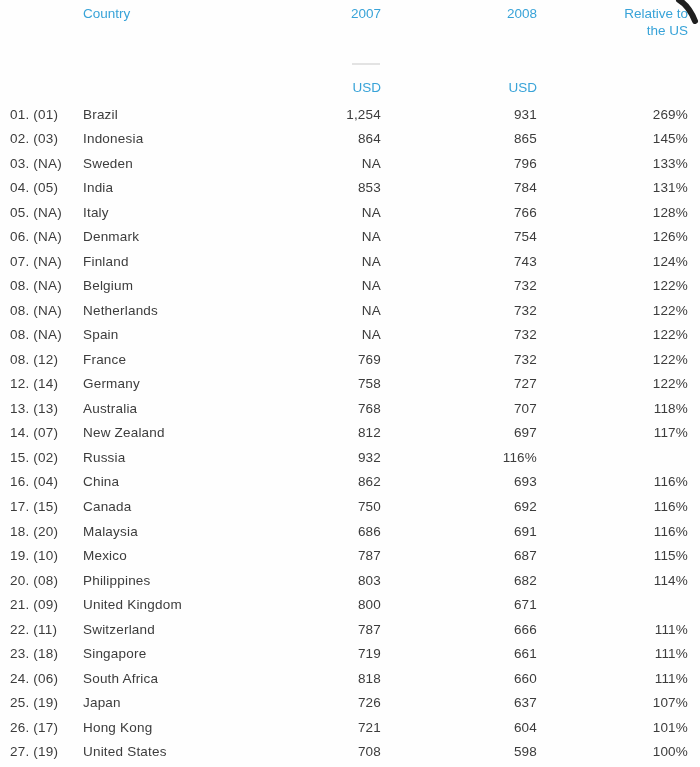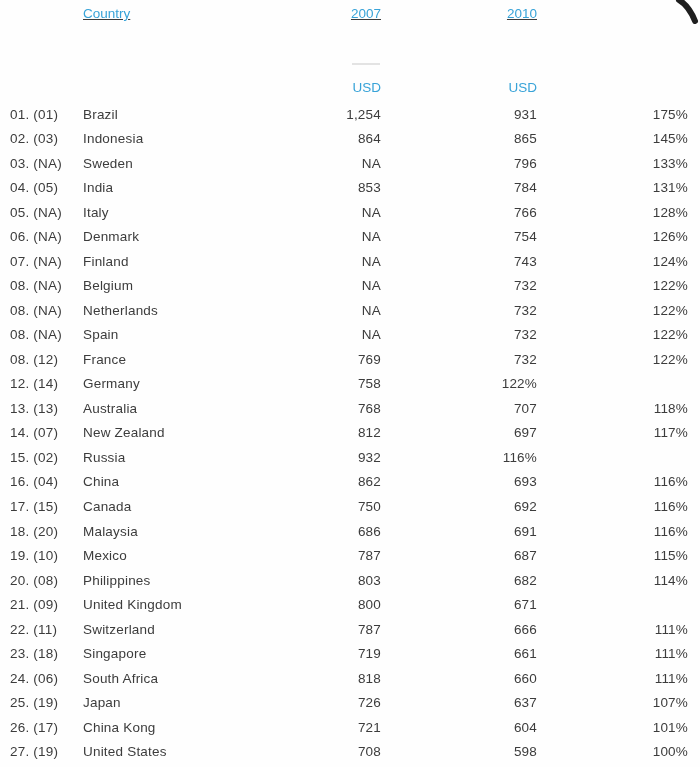--- a/index.html
+++ b/index.html
@@ -24,21 +24,20 @@
   .header-block {
     position: absolute;
     top: 5px;
     left: 0;
     width: 100%;
   }
   .header-row {
     font-size: 13.5px;
     line-height: 17px;
     align-items: start;
-    text-decoration: underline;
   }
   .usd-row {
     position: absolute;
     top: 80px;
     left: 0;
     width: 100%;
     font-size: 13.5px;
   }
   .faint-rule {
     position: absolute;
@@ -72,41 +71,45 @@
 
   <svg class="corner-mark" width="38" height="24" viewBox="0 0 38 24" aria-hidden="true">
     <path d="M17,0 Q27,6 33,21" stroke="#1f1f1f" stroke-width="6" fill="none" stroke-linecap="round"></path>
   </svg>
 
   <div class="header-block">
     <div class="row header-row">
       <span></span>
       <span class="blue">Country</span>
       <span class="blue right">2007</span>
-      <span class="blue right">2010</span>
+      <span class="blue right">2008</span>
+      <span class="blue right">
+        <span>Relative to</span><br>
+        <span>the US</span>
+      </span>
     </div>
   </div>
 
   <div class="faint-rule"></div>
 
   <div class="row usd-row">
     <span></span>
     <span></span>
     <span class="blue right">USD</span>
     <span class="blue right">USD</span>
     <span></span>
   </div>
 
   <div class="tbody">
       <div class="row">
         <span>01. (01)</span>
         <span>Brazil</span>
         <span class="right">1,254</span>
         <span class="right">931</span>
-        <span class="right">175%</span>
+        <span class="right">269%</span>
       </div>
       <div class="row">
         <span>02. (03)</span>
         <span>Indonesia</span>
         <span class="right">864</span>
         <span class="right">865</span>
         <span class="right">145%</span>
       </div>
       <div class="row">
         <span>03. (NA)</span>
@@ -168,20 +171,21 @@
         <span>08. (12)</span>
         <span>France</span>
         <span class="right">769</span>
         <span class="right">732</span>
         <span class="right">122%</span>
       </div>
       <div class="row">
         <span>12. (14)</span>
         <span>Germany</span>
         <span class="right">758</span>
+        <span class="right">727</span>
         <span class="right">122%</span>
       </div>
       <div class="row">
         <span>13. (13)</span>
         <span>Australia</span>
         <span class="right">768</span>
         <span class="right">707</span>
         <span class="right">118%</span>
       </div>
       <div class="row">
@@ -261,21 +265,21 @@
       </div>
       <div class="row">
         <span>25. (19)</span>
         <span>Japan</span>
         <span class="right">726</span>
         <span class="right">637</span>
         <span class="right">107%</span>
       </div>
       <div class="row">
         <span>26. (17)</span>
-        <span>China Kong</span>
+        <span>Hong Kong</span>
         <span class="right">721</span>
         <span class="right">604</span>
         <span class="right">101%</span>
       </div>
       <div class="row">
         <span>27. (19)</span>
         <span>United States</span>
         <span class="right">708</span>
         <span class="right">598</span>
         <span class="right">100%</span>

